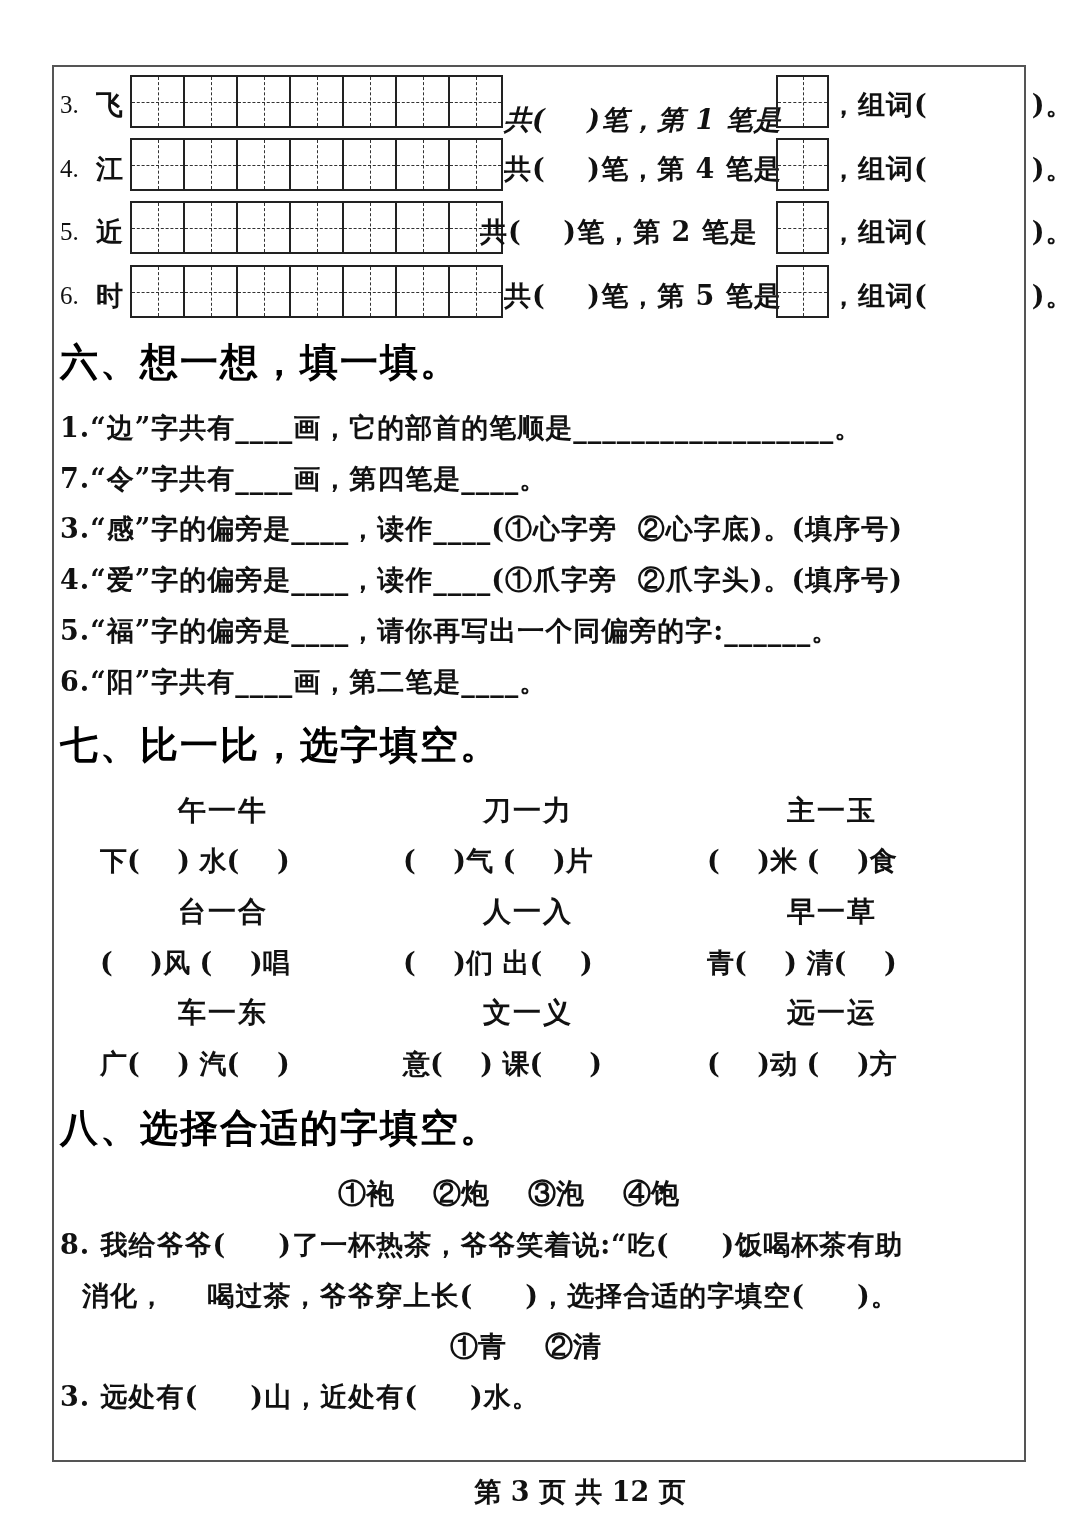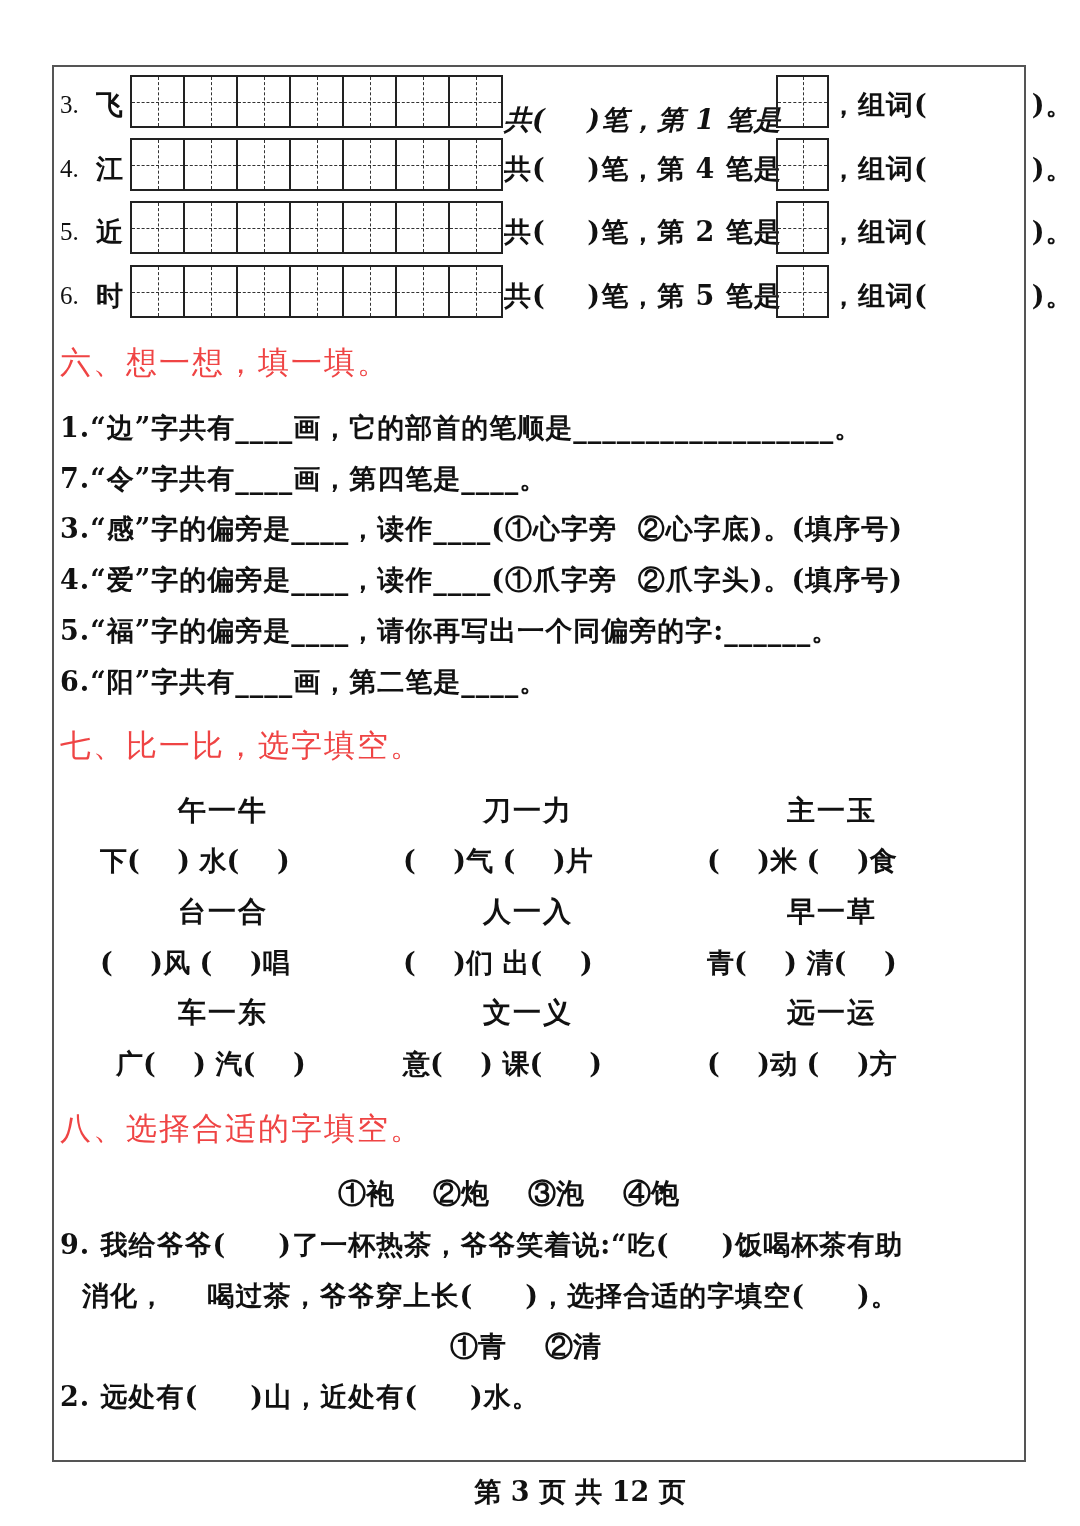--- a/index.html
+++ b/index.html
@@ -8,21 +8,21 @@
       font-family: "DejaVu Serif", "Liberation Serif", serif;
       color: #111111;
     }
     .frame {
       position: absolute; left: 52px; top: 65px; width: 974px; height: 1397px;
       border: 2px solid #555555; box-sizing: border-box;
     }
     .abs { position: absolute; white-space: pre; }
     .txt { font-size: 27px; line-height: 34px; font-weight: bold; letter-spacing: 1px; }
     .num { font-size: 25px; line-height: 34px; font-weight: normal; font-family: "Liberation Serif", serif; }
-    .heading { font-size: 31px; line-height: 40px; font-weight: normal; color: #ef4444; letter-spacing: 2px; }
+    .heading { font-size: 38px; line-height: 40px; font-weight: bold; color: #000000; letter-spacing: 2px; }
 
     
     .grid-row { position: absolute; left: 130px; width: 373px; height: 53px; display: flex;
                 border: 2px solid #222; box-sizing: border-box; }
     .cell { flex: 1; position: relative; border-right: 2px solid #222; }
     .cell:last-child { border-right: none; }
     .cell::before { content: ""; position: absolute; left: 50%; top: 0; bottom: 0;
                     border-left: 1.5px dashed #333; }
     .cell::after { content: ""; position: absolute; top: 50%; left: 0; right: 0;
                    border-top: 1.5px dashed #333; }
@@ -78,21 +78,21 @@
   <span class="abs txt" style="left:96px;top:215px;">近</span>
   <div class="grid-row" style="top:201px;">
     <div class="cell"></div>
       <div class="cell"></div>
       <div class="cell"></div>
       <div class="cell"></div>
       <div class="cell"></div>
       <div class="cell"></div>
       <div class="cell"></div>
   </div>
-  <span class="abs txt" style="left:504px;top:215px;">共(    )笔，第 2 笔是</span>
+  <span class="abs txt" style="left:480px;top:215px;">共(    )笔，第 2 笔是</span>
   <div class="small-box" style="left:776px;top:201px;"></div>
   <span class="abs txt" style="left:830px;top:215px;">，组词(          )。</span>
 
   <span class="abs num" style="left:60px;top:279px;">6.</span>
   <span class="abs txt" style="left:96px;top:279px;">时</span>
   <div class="grid-row" style="top:265px;">
     <div class="cell"></div>
       <div class="cell"></div>
       <div class="cell"></div>
       <div class="cell"></div>
@@ -126,29 +126,29 @@
   <span class="pair-fill" style="left:707px;top:843px;">(    )米 (    )食</span>
 
   <span class="pair-title" style="left:123px;top:894px;">台一合</span>
   <span class="pair-fill" style="left:100px;top:945px;">(    )风 (    )唱</span>
   <span class="pair-title" style="left:428px;top:894px;">人一入</span>
   <span class="pair-fill" style="left:403px;top:945px;">(    )们 出(    )</span>
   <span class="pair-title" style="left:732px;top:894px;">早一草</span>
   <span class="pair-fill" style="left:707px;top:945px;">青(    ) 清(    )</span>
 
   <span class="pair-title" style="left:123px;top:995px;">车一东</span>
-  <span class="pair-fill" style="left:116px;top:1046px;">广(    ) 汽(    )</span>
+  <span class="pair-fill" style="left:100px;top:1046px;">广(    ) 汽(    )</span>
   <span class="pair-title" style="left:428px;top:995px;">文一义</span>
   <span class="pair-fill" style="left:403px;top:1046px;">意(    ) 课(     )</span>
   <span class="pair-title" style="left:732px;top:995px;">远一运</span>
   <span class="pair-fill" style="left:707px;top:1046px;">(    )动 (    )方</span>
 </div>
 
 <div>
   <span class="abs heading" style="left:60px;top:1108px;">八、选择合适的字填空。</span>
   <span class="options" style="left:338px;top:1176px;">①袍    ②炮    ③泡    ④饱</span>
-  <span class="abs txt" style="left:60px;top:1228px;">9. 我给爷爷(     )了一杯热茶，爷爷笑着说:“吃(     )饭喝杯茶有助</span>
+  <span class="abs txt" style="left:60px;top:1228px;">8. 我给爷爷(     )了一杯热茶，爷爷笑着说:“吃(     )饭喝杯茶有助</span>
   <span class="abs txt" style="left:82px;top:1279px;">消化，    喝过茶，爷爷穿上长(     )，选择合适的字填空(     )。</span>
   <span class="options" style="left:450px;top:1329px;">①青    ②清</span>
-  <span class="abs txt" style="left:60px;top:1380px;">2. 远处有(     )山，近处有(     )水。</span>
+  <span class="abs txt" style="left:60px;top:1380px;">3. 远处有(     )山，近处有(     )水。</span>
 </div>
 
 <div class="footer">第 3 页  共 12 页</div>
 
 </body></html>

